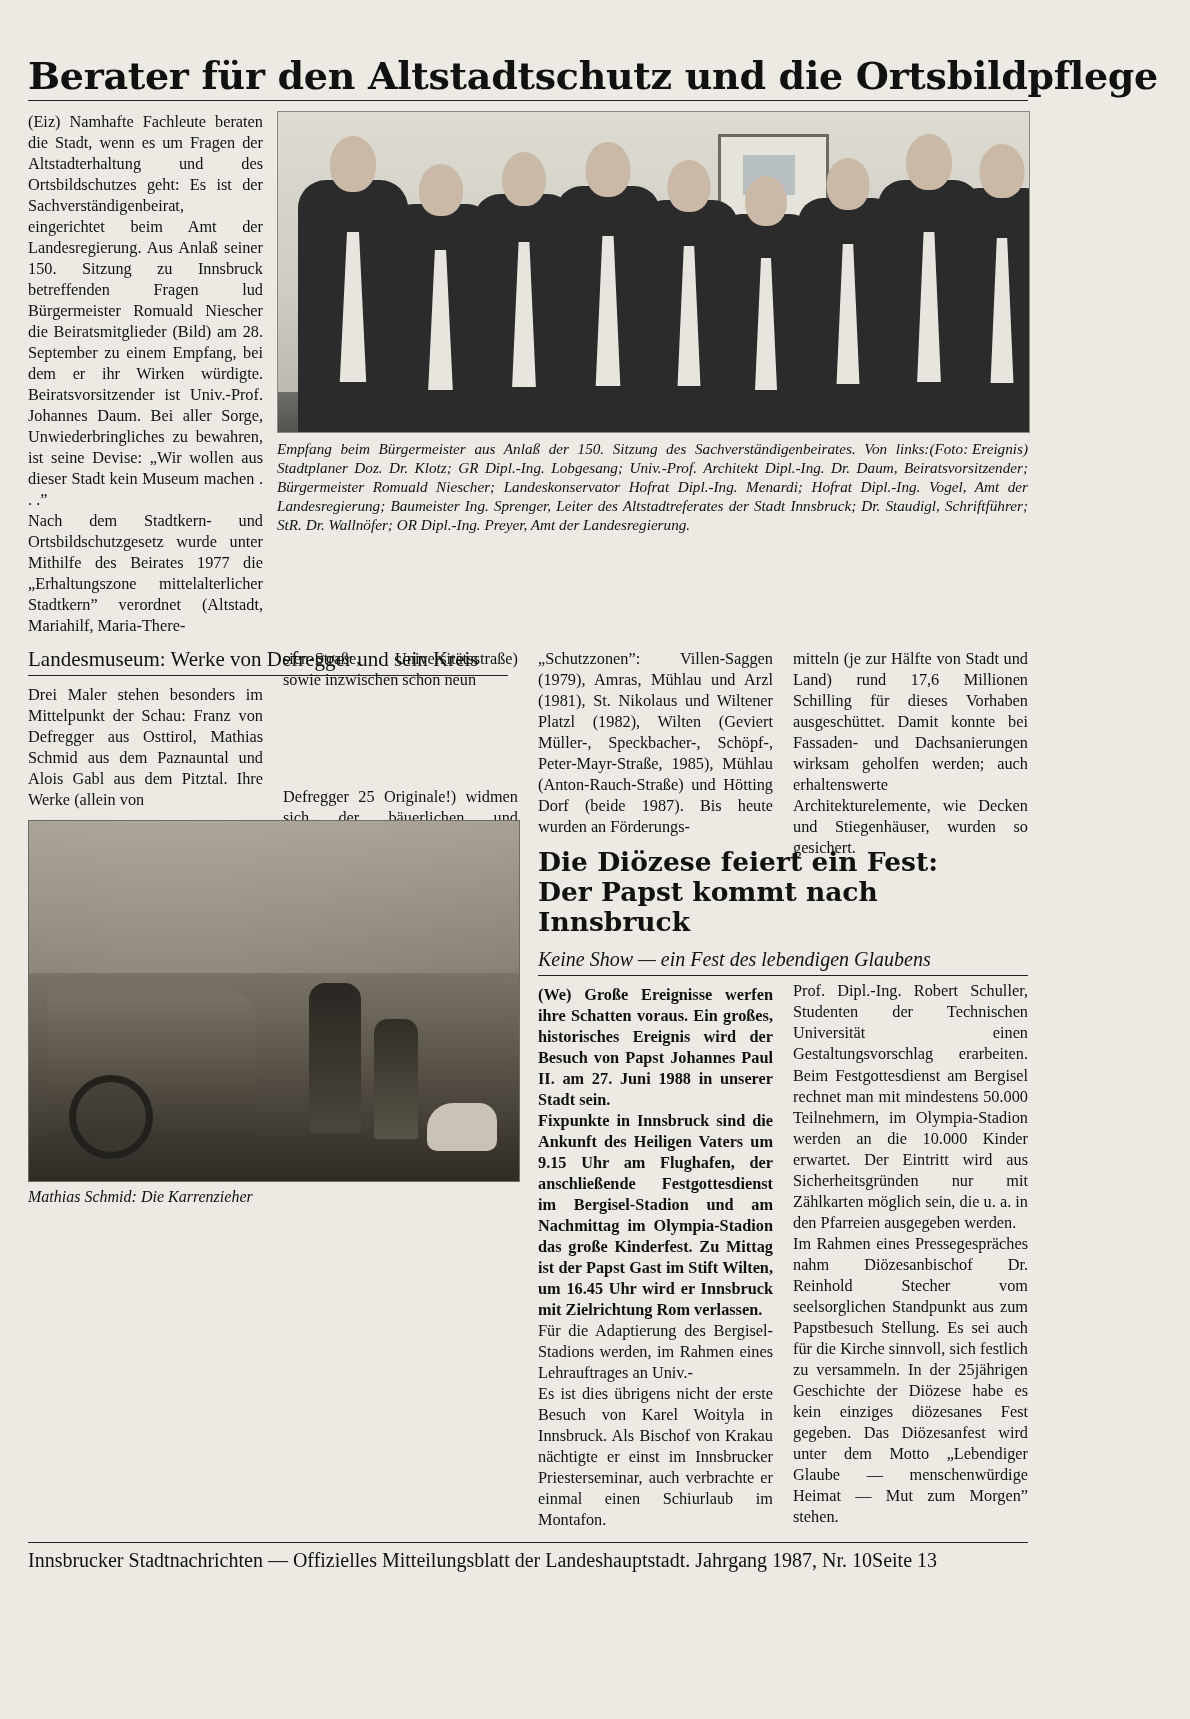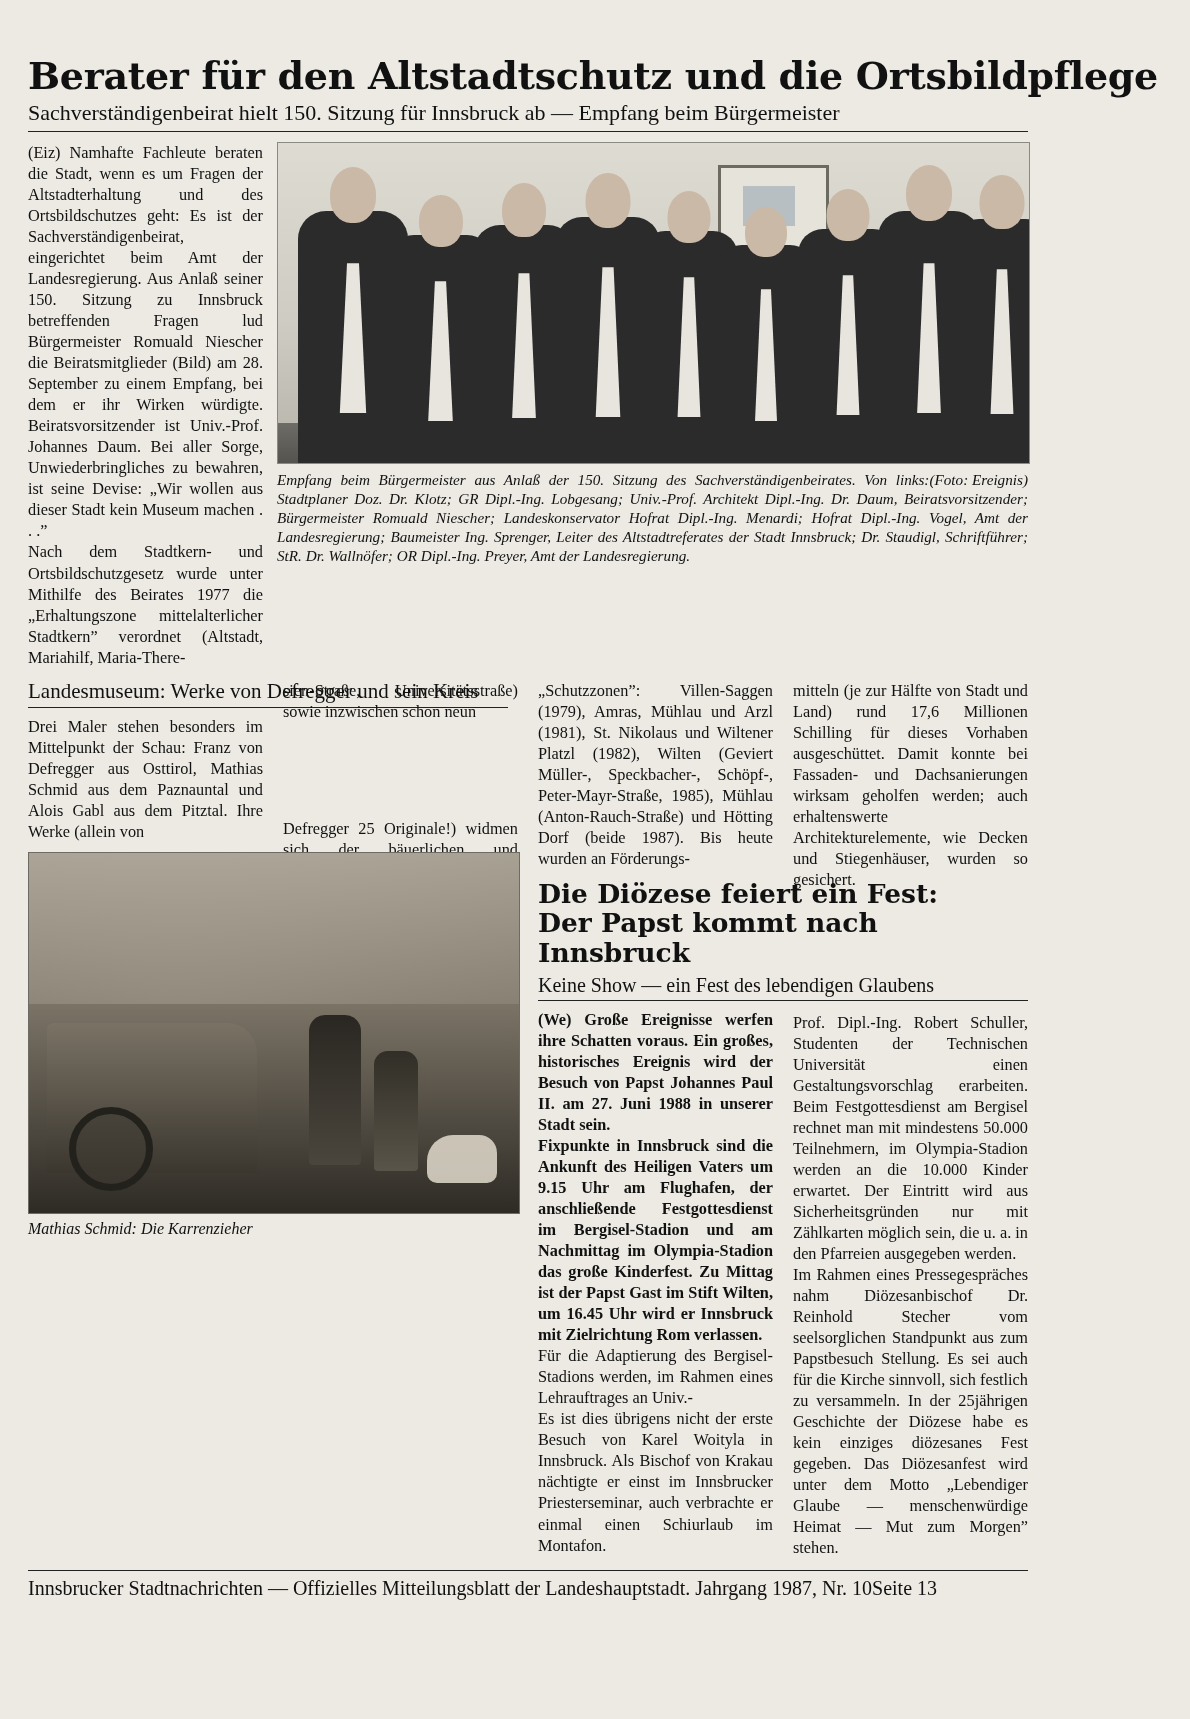--- a/index.html
+++ b/index.html
@@ -156,21 +156,22 @@
   .headline-3 {
     font-family: "DejaVu Serif", serif;
     font-weight: bold;
     font-size: 26.5px;
     line-height: 1.12;
     margin: 10px 0 0 0;
   }
   .subhead-3 {
     font-size: 20px;
     line-height: 1.12;
-    margin: 6px 0 4px 0;
+    margin: 12px 0 4px 0;
+    font-style: italic;
   }
   .bold-lead { font-weight: bold; }
 
   
   .painting {
     width: 490px;
     height: 360px;
     margin-top: 10px;
     border: 1px solid #6e6b64;
     background:
@@ -230,21 +231,20 @@
     padding-top: 6px;
     font-family: Liberation Serif, serif;
   }
 </style>
 </head>
 <body>
 
 <div class="page">
 
   <h1 class="headline-main">Berater für den Altstadtschutz und die Ortsbildpflege</h1>
-  <div class="subhead-main">Sachverständigenbeirat hielt 150. Sitzung für Innsbruck ab — Empfang beim Bürgermeister</div>
   <div class="rule-top"></div>
 
   <div class="top-block">
     <div class="top-left col">
       <p>(Eiz) Namhafte Fachleute beraten die Stadt, wenn es um Fragen der Altstadterhaltung und des Ortsbildschutzes geht: Es ist der Sachverständigenbeirat, eingerichtet beim Amt der Landesregierung. Aus Anlaß seiner 150. Sitzung zu Innsbruck betreffenden Fragen lud Bürgermeister Romuald Niescher die Beiratsmitglieder (Bild) am 28. September zu einem Empfang, bei dem er ihr Wirken würdigte. Beiratsvorsitzender ist Univ.-Prof. Johannes Daum. Bei aller Sorge, Unwiederbringliches zu bewahren, ist seine Devise: „Wir wollen aus dieser Stadt kein Museum machen . . .”</p>
       <p>Nach dem Stadtkern- und Ortsbildschutzgesetz wurde unter Mithilfe des Beirates 1977 die „Erhaltungszone mittelalterlicher Stadtkern” verordnet (Altstadt, Mariahilf, Maria-There-</p>
     </div>
     <div class="top-right">
       <div class="photo">
         <div class="wall"></div>

